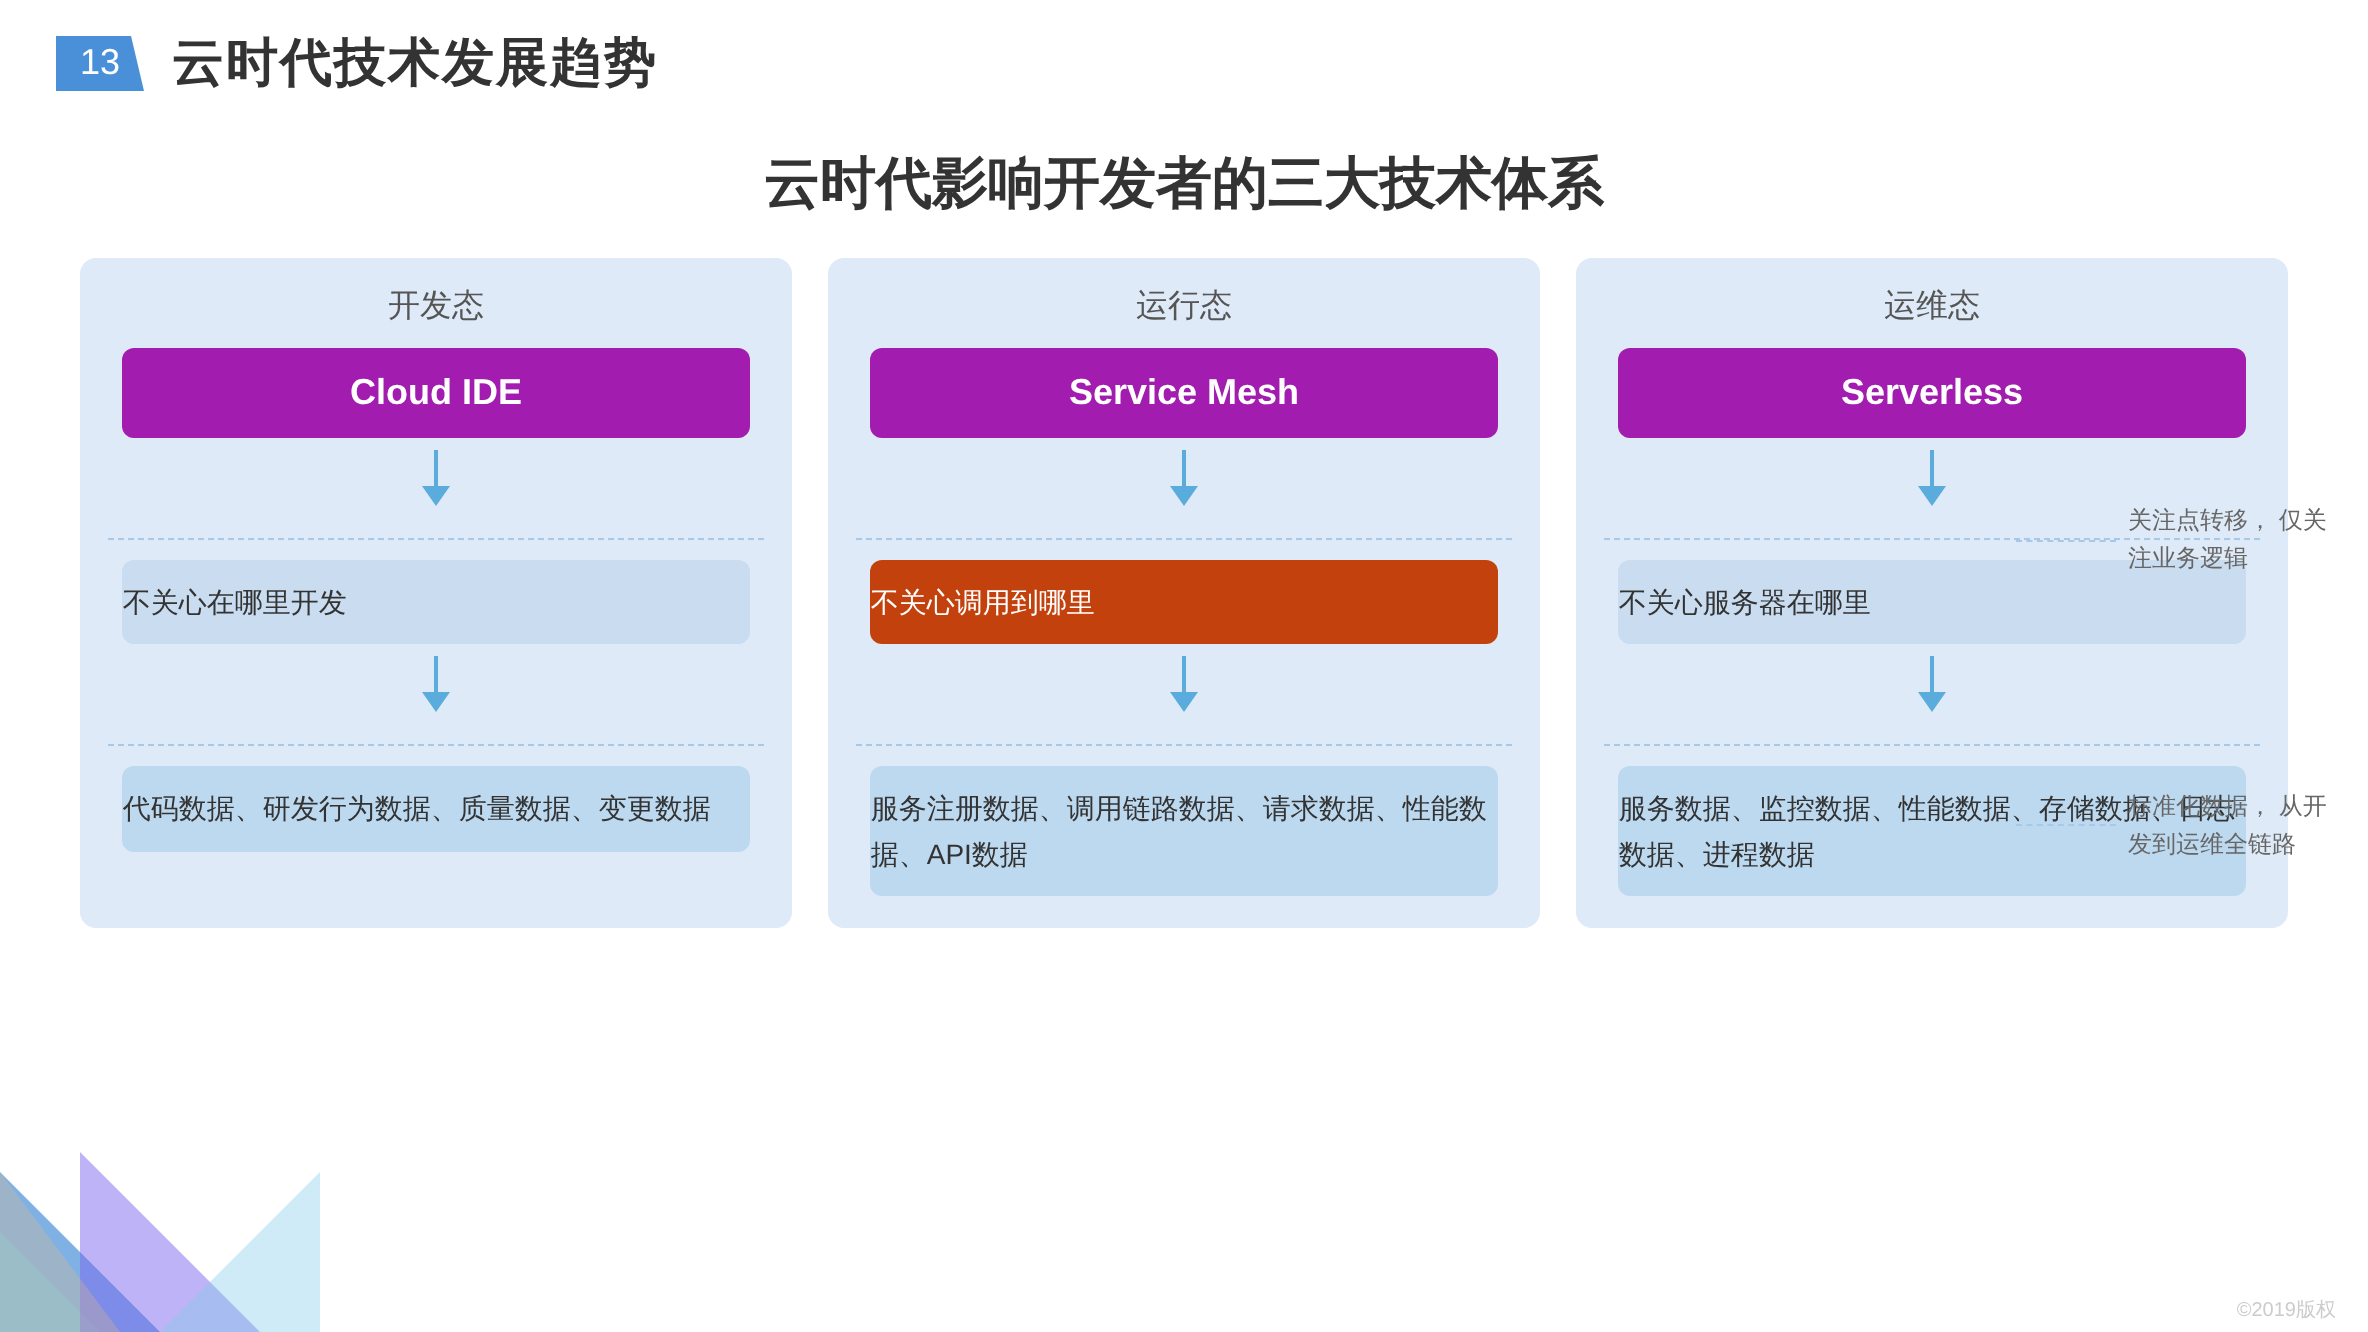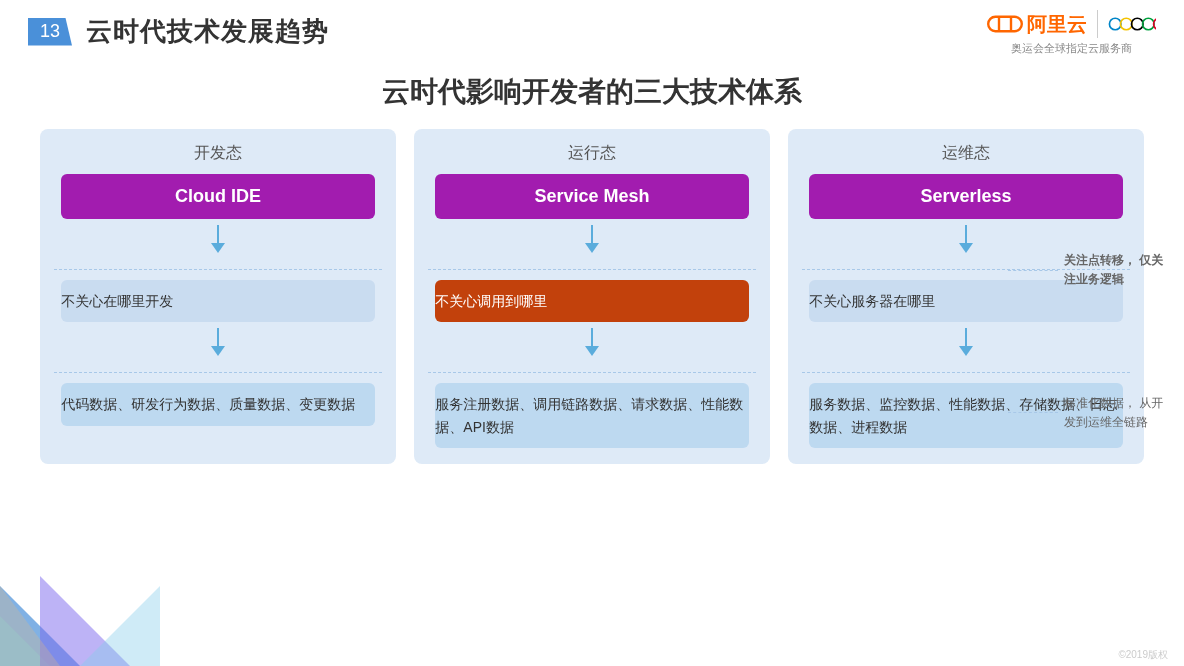--- a/index.html
+++ b/index.html
@@ -192,43 +192,20 @@
     .content-area {
       position: relative;
     }
   </style>
 </head>
 <body>
 
 <div class="header">
   <div class="slide-number">13</div>
   <div class="header-title">云时代技术发展趋势</div>
-  <div class="logo-area">
-    <div class="logo-row">
-      <div class="aliyun-logo">
-
-        <svg class="aliyun-icon" viewBox="0 0 60 40" xmlns="http://www.w3.org/2000/svg">
-          <rect x="2" y="8" width="56" height="24" rx="12" ry="12" fill="none" stroke="#ff6600" stroke-width="4"></rect>
-          <line x1="20" y1="8" x2="20" y2="32" stroke="#ff6600" stroke-width="4"></line>
-          <line x1="40" y1="8" x2="40" y2="32" stroke="#ff6600" stroke-width="4"></line>
-        </svg>
-        <span class="aliyun-text">阿里云</span>
-      </div>
-      <div class="divider-vert"></div>
-
-      <svg class="olympic-rings" viewBox="0 0 100 40" xmlns="http://www.w3.org/2000/svg">
-        <circle cx="15" cy="20" r="12" fill="none" stroke="#0085c7" stroke-width="3.5"></circle>
-        <circle cx="38" cy="20" r="12" fill="none" stroke="#f4c300" stroke-width="3.5"></circle>
-        <circle cx="61" cy="20" r="12" fill="none" stroke="#000000" stroke-width="3.5"></circle>
-        <circle cx="84" cy="20" r="12" fill="none" stroke="#009f3d" stroke-width="3.5"></circle>
-        <circle cx="107" cy="20" r="12" fill="none" stroke="#df0024" stroke-width="3.5"></circle>
-      </svg>
-    </div>
-    <div class="logo-subtitle">奥运会全球指定云服务商</div>
-  </div>
 </div>
 
 <div class="main-title">云时代影响开发者的三大技术体系</div>
 
 <div class="content-area">
   <div class="columns-wrapper">
 
     <div class="column">
       <div class="col-header">开发态</div>
       <div class="blue-box">Cloud IDE</div>
@@ -276,21 +253,21 @@
         <div class="arrow-line"></div>
         <div class="arrow-head"></div>
       </div>
       <div class="dashed-sep"></div>
       <div class="light-box">服务数据、监控数据、性能数据、存储数据、日志数据、进程数据</div>
     </div>
 
   </div>
 
   <div style="position:absolute; right:10px; top:0; height:100%; display:flex; flex-direction:column; justify-content:space-around; pointer-events:none;">
-    <div style="display:flex; align-items:center; gap:6px; margin-top:90px;font-weight:bold;">
+    <div style="display:flex; align-items:center; gap:6px; margin-top:90px;">
       <div style="width:50px; border-top:1.5px dashed #a8c8e8;"></div>
       <span style="font-size:12px; color:#666; line-height:1.6; max-width:110px;">关注点转移，
 仅关注业务逻辑</span>
     </div>
     <div style="display:flex; align-items:center; gap:6px; margin-top:40px;">
       <div style="width:50px; border-top:1.5px dashed #a8c8e8;"></div>
       <span style="font-size:12px; color:#666; line-height:1.6; max-width:110px;">标准化数据，
 从开发到运维全链路</span>
     </div>
   </div>

